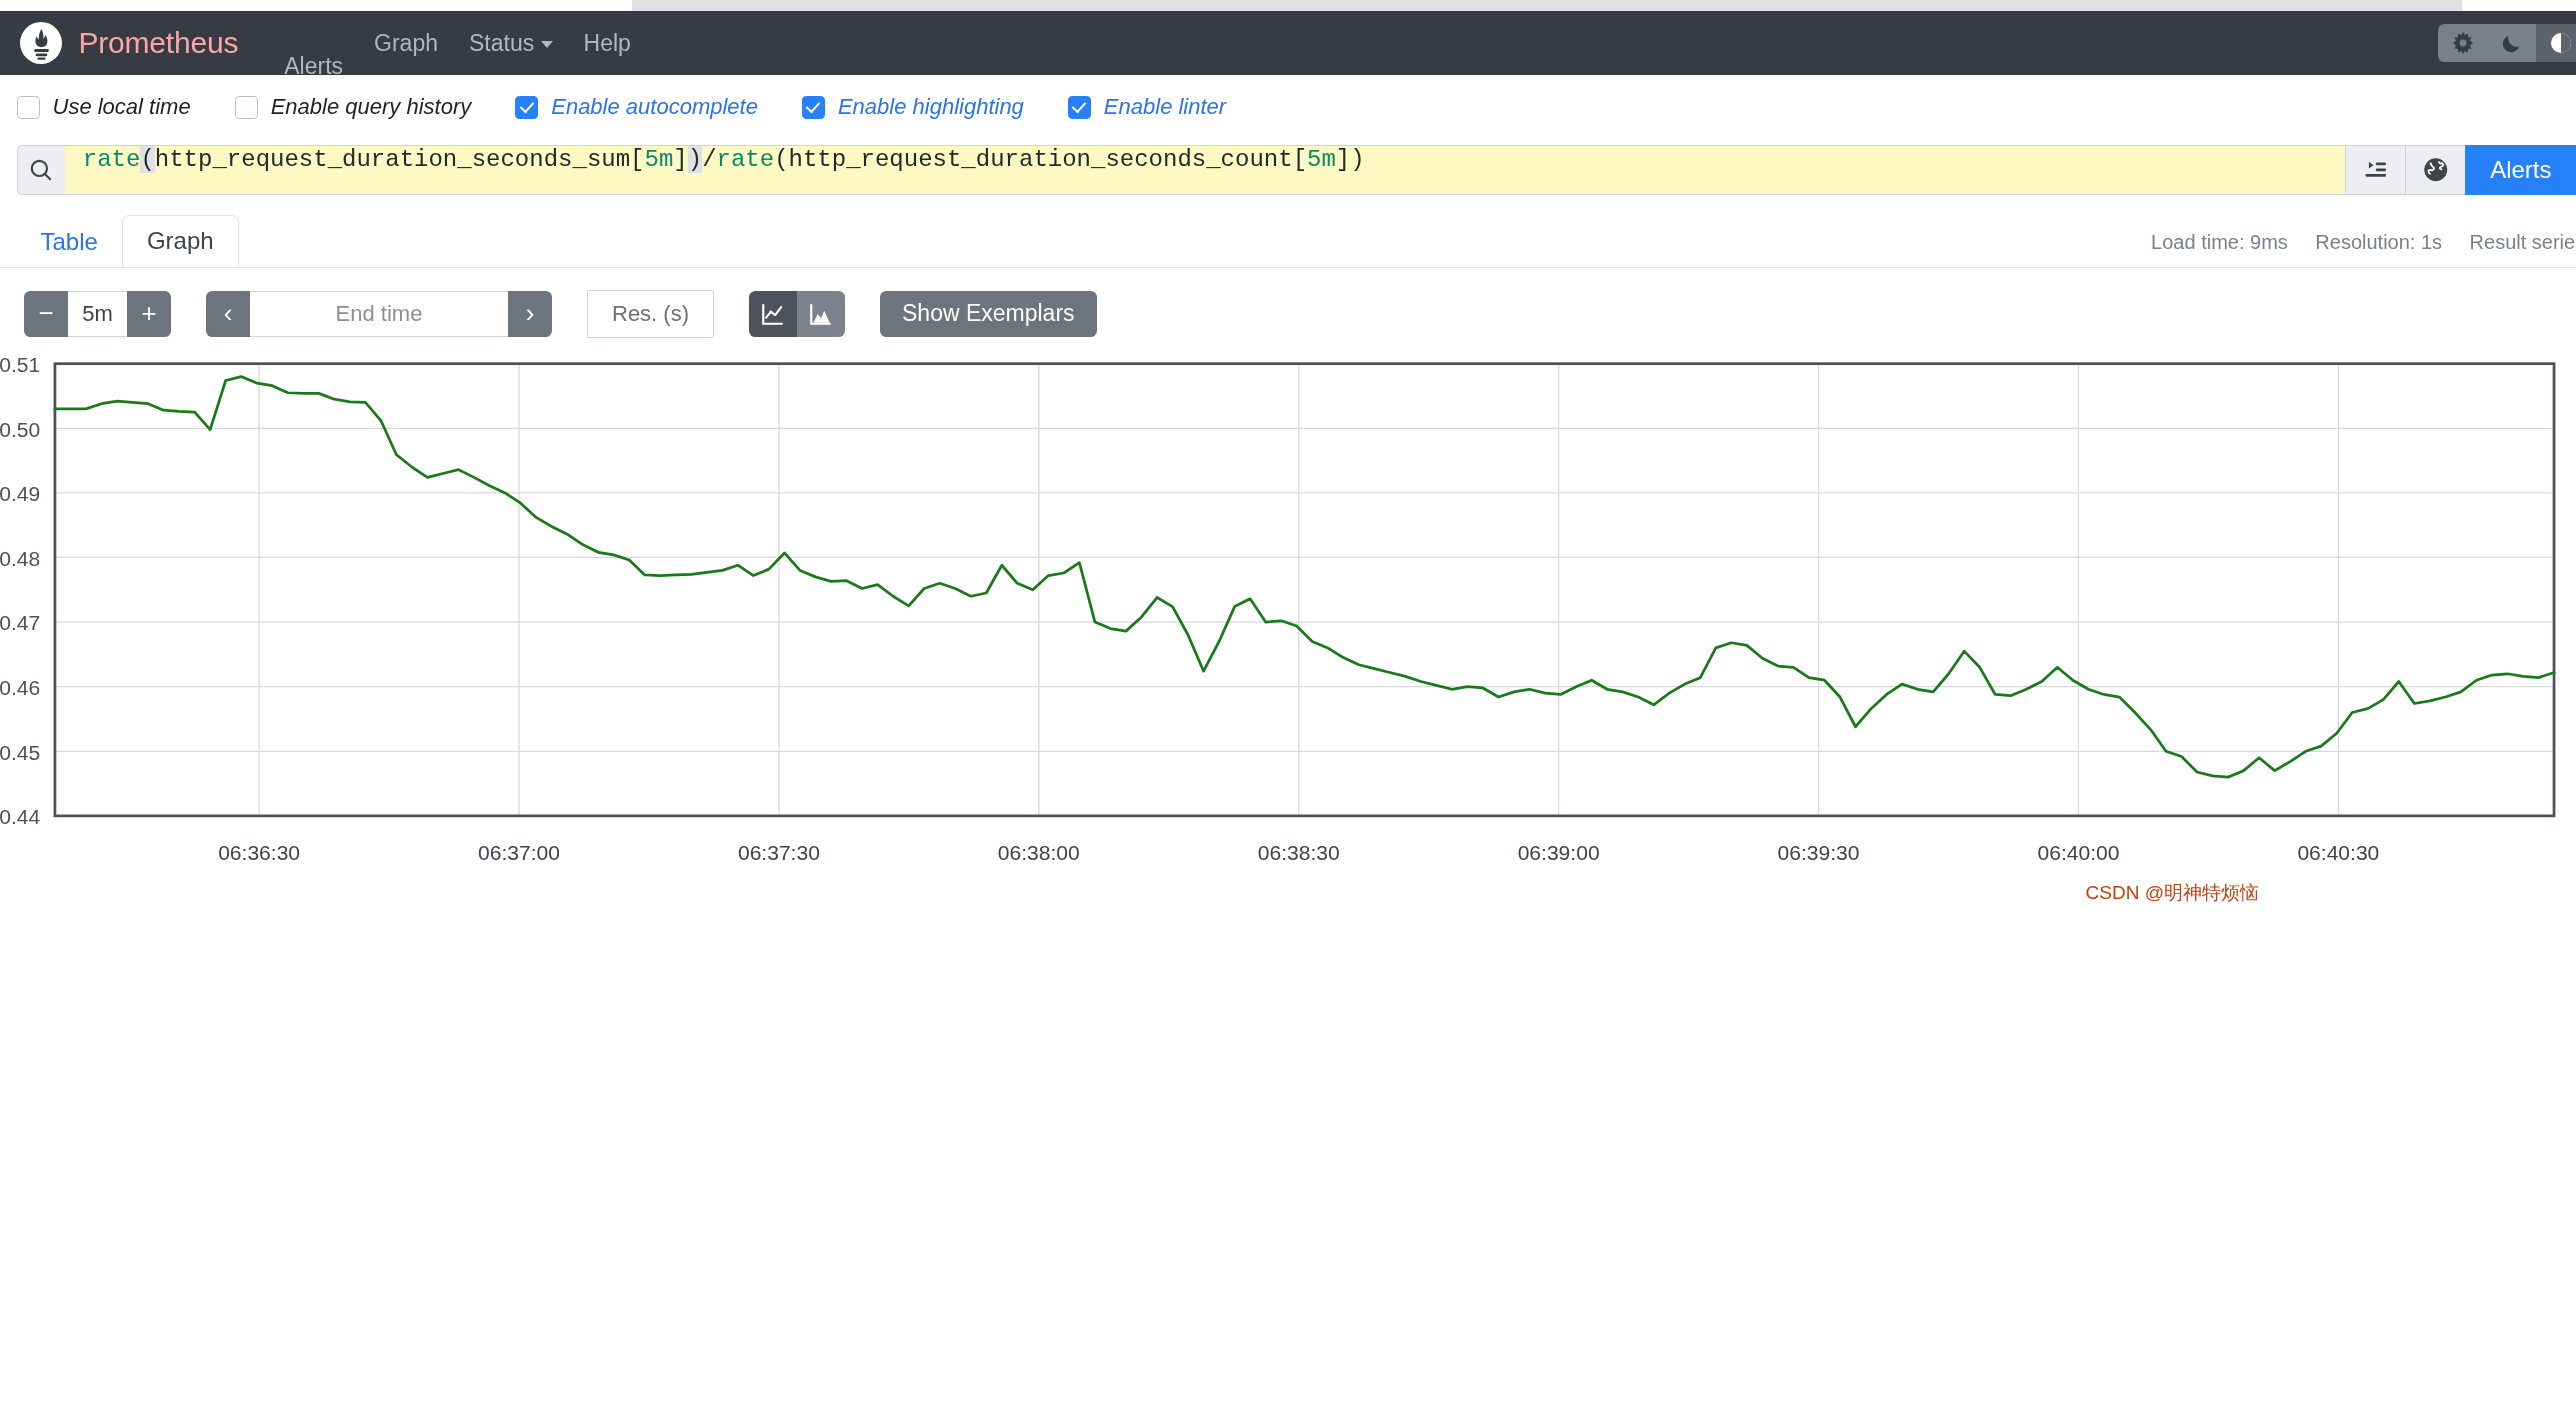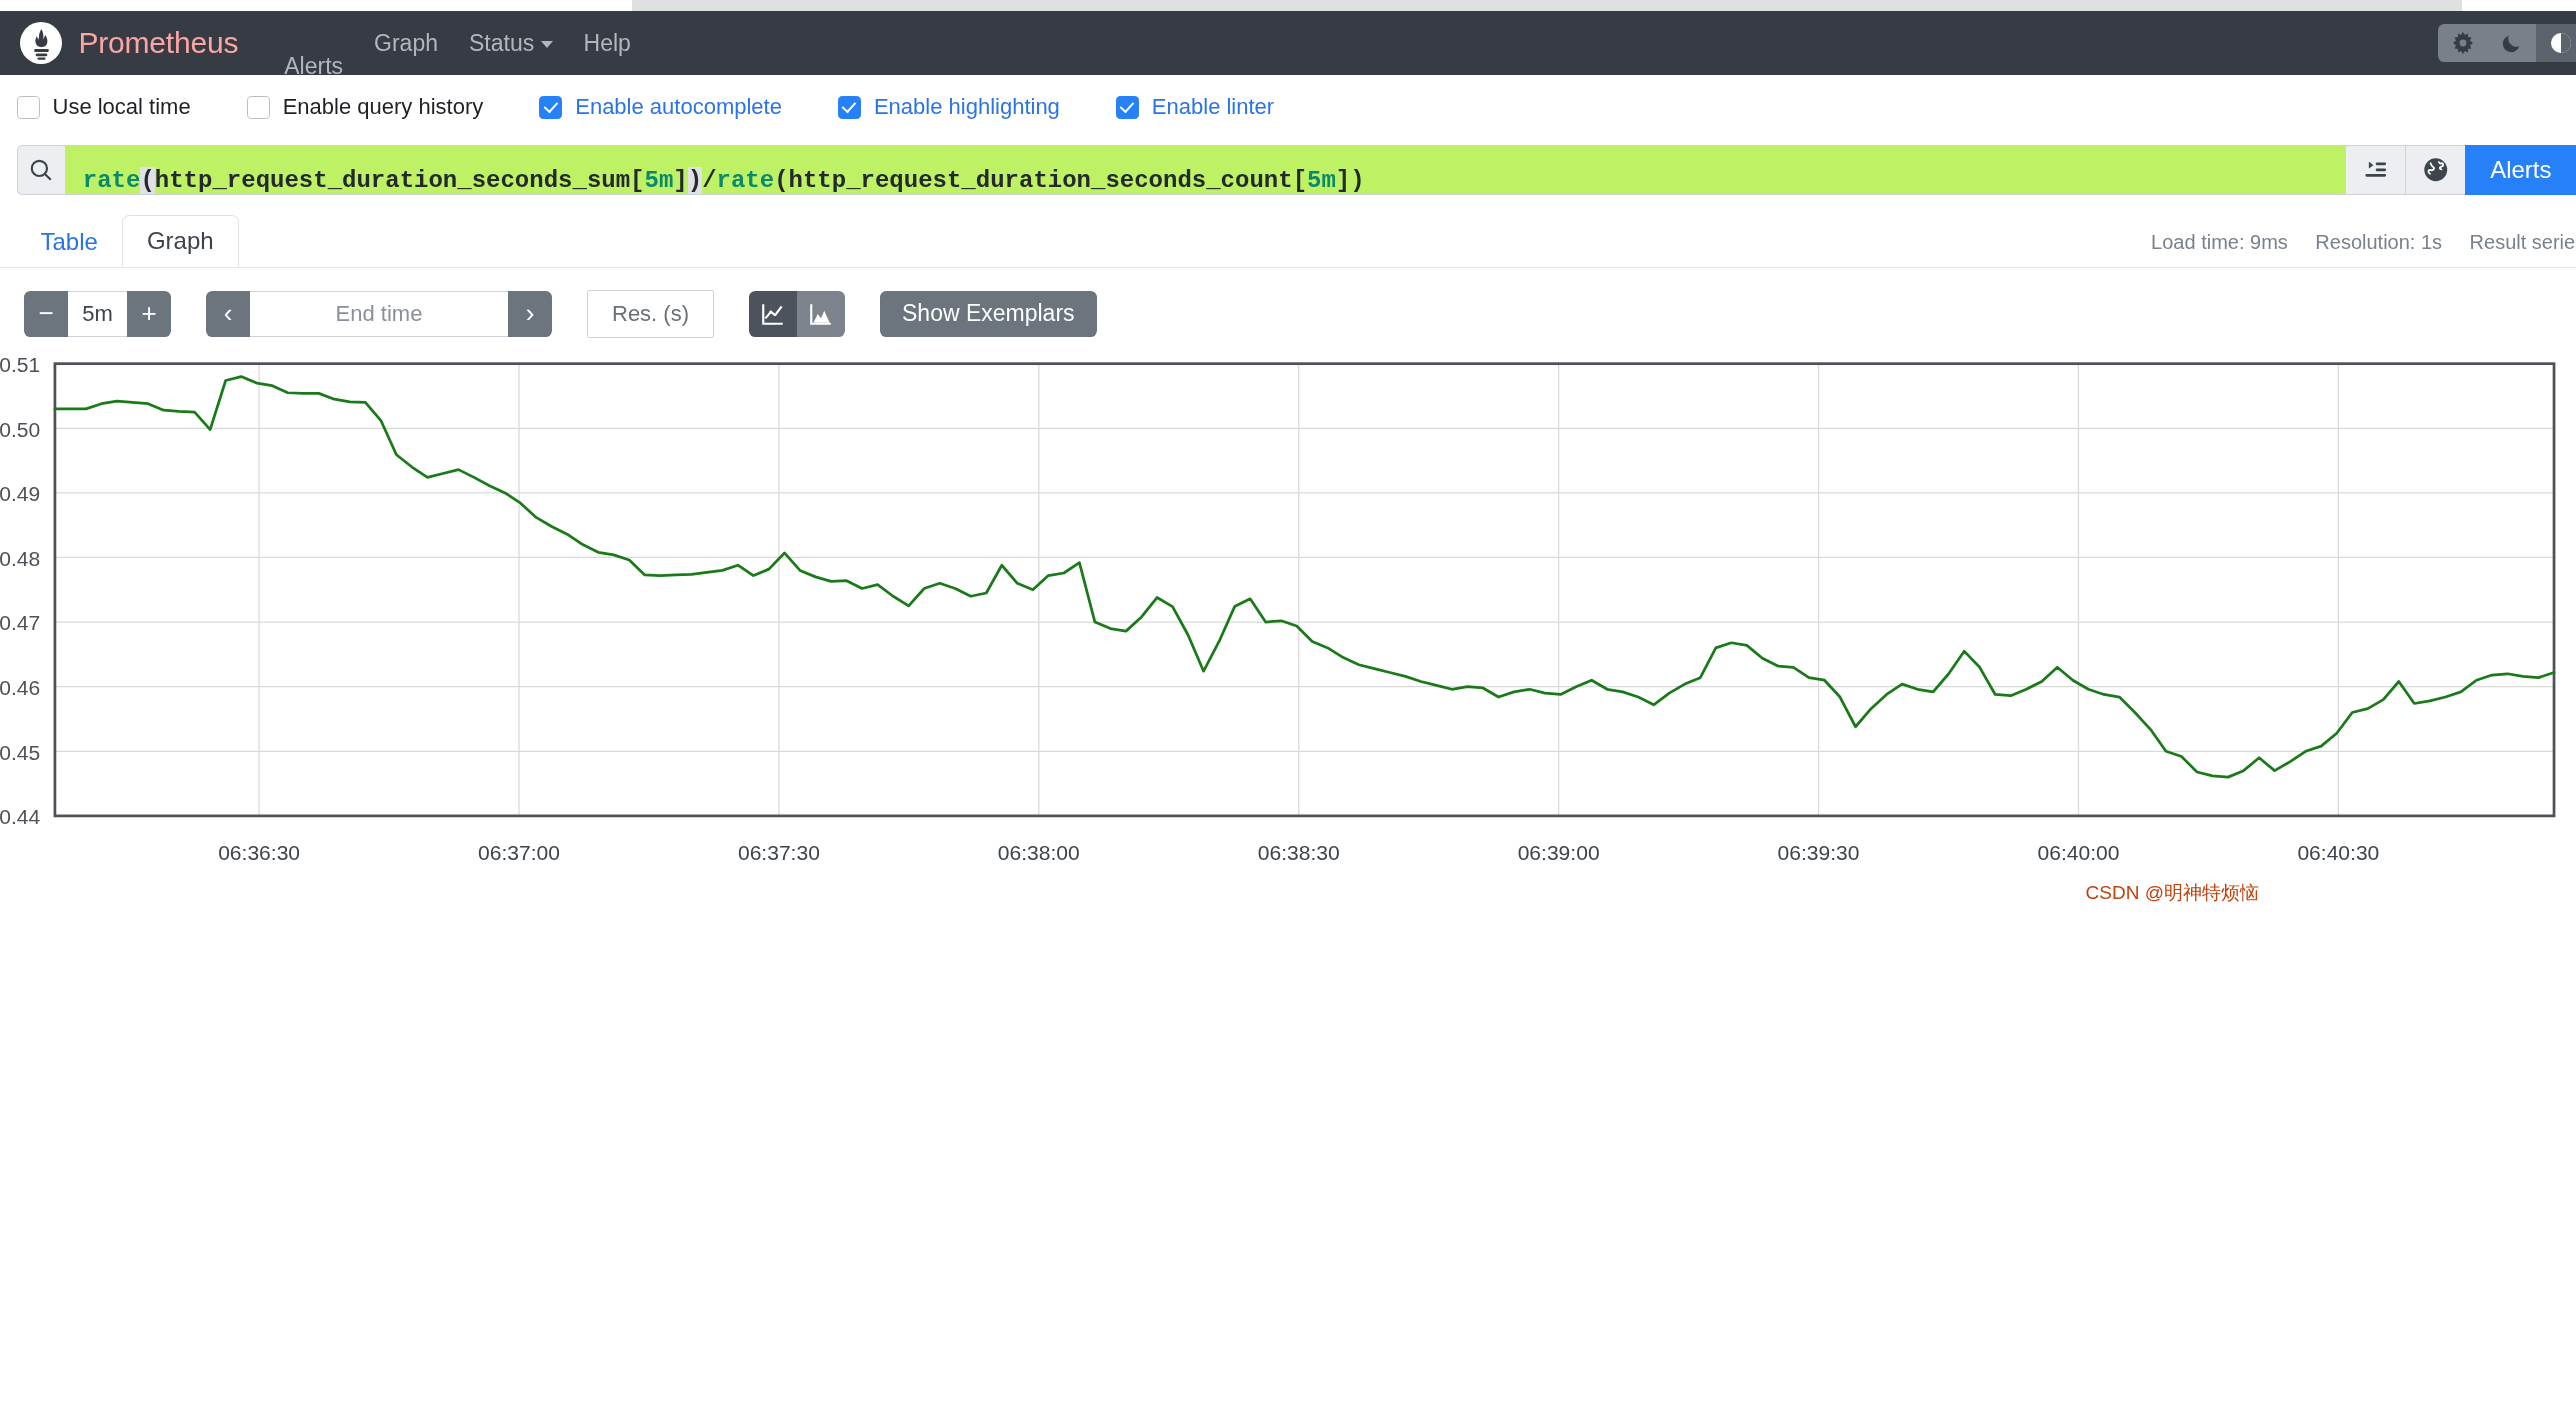--- a/index.html
+++ b/index.html
@@ -81,21 +81,22 @@
     cursor: pointer;
   }
   .theme-btn.sel { background: #5d636c; }
 
   
   #options-row {
     height: 64px;
     display: flex;
     align-items: center;
     padding-left: 16.5px;
-    gap: 12px;
+    gap: 0;
+    font-style: italic;
   }
   .opt {
     display: flex;
     align-items: center;
     margin-right: 44px;
     cursor: pointer;
     white-space: nowrap;
   }
   .cb {
     width: 23px; height: 23px;
@@ -139,26 +140,25 @@
     border: 0.9px solid #ced4da;
     border-right: none;
     border-radius: 5.5px 0 0 5.5px;
     display: flex; align-items: center; justify-content: center;
   }
   #query-input {
     flex: 1;
     border: 0.9px solid #ced4da;
     border-left: none;
     border-right: none;
-    background: #bef264;
-    display: flex;
-    align-items: flex-end;
+    background: #fef9c3;
+    display: flex;
+    align-items: flex-start;
     padding-left: 18.3px;
     overflow: hidden;
-    font-weight: bold;
   }
   #query-text {
     font-family: "Liberation Mono", monospace;
     font-size: 24px;
     color: #24292e;
     white-space: pre;
   }
   .tok-fn { color: #0b8a6b; }
   .tok-dur { color: #0b8a6b; }
   .tok-match { background: #dfe1e4; }

